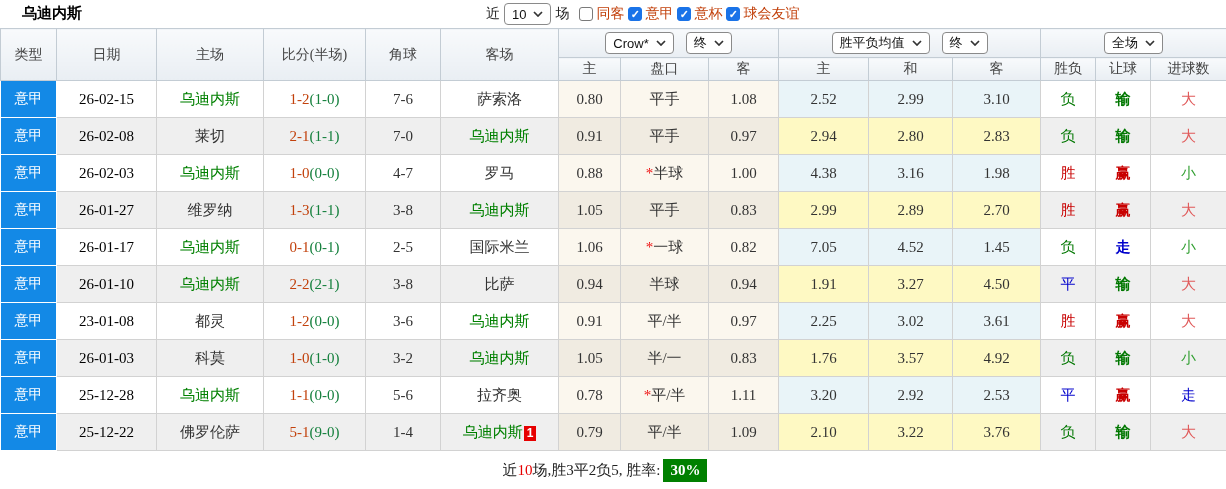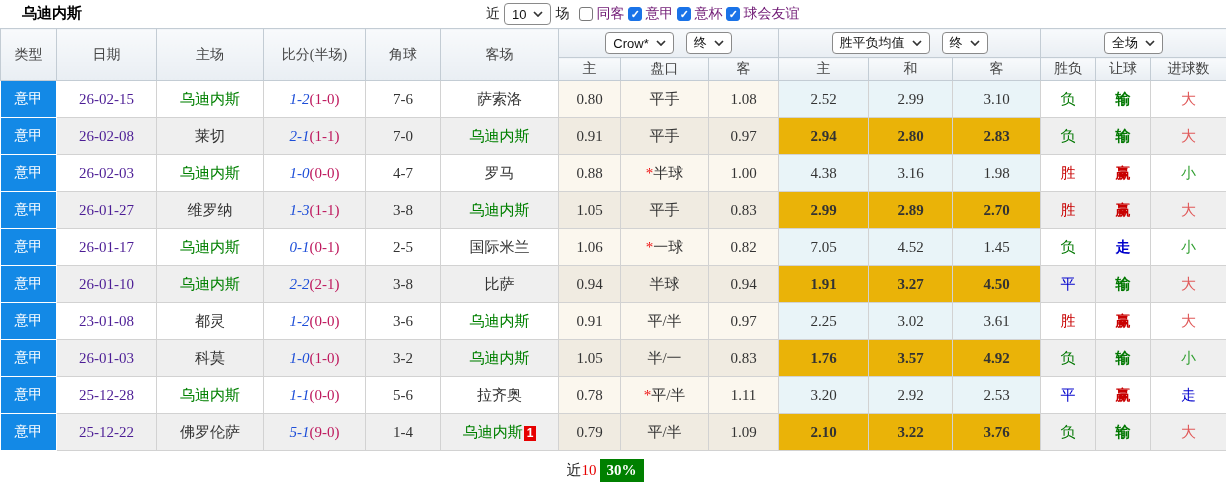--- a/index.html
+++ b/index.html
@@ -21,45 +21,45 @@
          font-family:"Liberation Sans","DejaVu Sans",sans-serif; font-size:13px; color:#111; cursor:default; }
   .chev { display:inline-flex; align-items:center; }
   .filters { display:inline-flex; align-items:center; margin-left:6px; }
   .filter { display:inline-flex; align-items:center; margin-right:1px; }
   .filter + .filter { margin-left:3px; }
   .cb { width:14px; height:14px; border:1px solid #7a7a7a; border-radius:3px; background:#fff;
         display:inline-flex; align-items:center; justify-content:center; margin-right:3px; }
   .cb.checked { background:#1a73e8; border-color:#1a73e8; }
   .cb .check { color:#fff; font-size:11px; font-weight:bold; line-height:1;
                font-family:"Liberation Sans",sans-serif; }
-  .cb-label { font-size:14px; color:#701a75; }
+  .cb-label { font-size:14px; color:#c2410c; }
 
   
   table { border-collapse:collapse; table-layout:fixed; width:1226px;padding-left:39px; }
   th, td { border:1px solid #d2d2d2; text-align:center; padding:0; overflow:hidden; white-space:nowrap; }
   thead th { background:linear-gradient(#f8fafc,#e9eef3); border-color:#c3ccd4; font-weight:normal;
              font-size:14px; color:#444; }
   thead tr.hdr-a th { height:29px; }
   thead tr.hdr-b th { height:23px; }
   .sel-cell { vertical-align:middle; }
   .sel-row { display:flex; align-items:center; justify-content:center; gap:12px; }
 
   tbody td { height:37px; font-size:15px; background:#fff; }
   tbody tr.alt td { background:#efefef; }
   td.t-odds { background:#fbf7ee; }
   tr.alt td.t-odds { background:#f0ebe1; }
   td.t-avg { background:#e9f4f8;text-align:center; }
-  tr.alt td.t-avg { background:#eab308;font-weight:bold; }
+  tr.alt td.t-avg { background:#fef9c3; }
 
   td.c-league { background:#1389e6 !important; color:#fff; border-color:#fff; font-size:14px; }
-  td.c-date { color:#4c1d95; }
+  td.c-date { color:#000000; }
   .team { color:#333; }
   .team-self { color:#008000; }
-  .ft { color:#1d4ed8;font-style:italic; }
-  .ht { color:#be185d; }
+  .ft { color:#c2410c; }
+  .ht { color:#15803d; }
   .star { color:#ee1111; }
   .num-badge { display:inline-block; background:#e60000; color:#fff; font-size:12px; font-weight:bold;
                line-height:15px; padding:0 3px; margin-left:1px; font-family:"Liberation Sans",sans-serif; }
   .r-red { color:#c80000; }
   .r-green { color:#007700; }
   .r-blue { color:#0000cc; }
   .r-softred { color:#e05a5a; }
   .r-softgreen { color:#2f9e2f; }
   td.bold { font-weight:bold; }
 
@@ -378,16 +378,17 @@
     <td class="r-green">负</td>
     <td class="bold r-green">输</td>
     <td class="r-softred">大</td>
   </tr>
       </tbody>
   </table>
 
   <div class="footer">
     <span>近</span>
       <span class="red">10</span>
+      <span>场,胜3平2负5, 胜率:</span>
     <span class="win-rate-badge">30%</span>
   </div>
 
 </div>
 
 </body></html>

